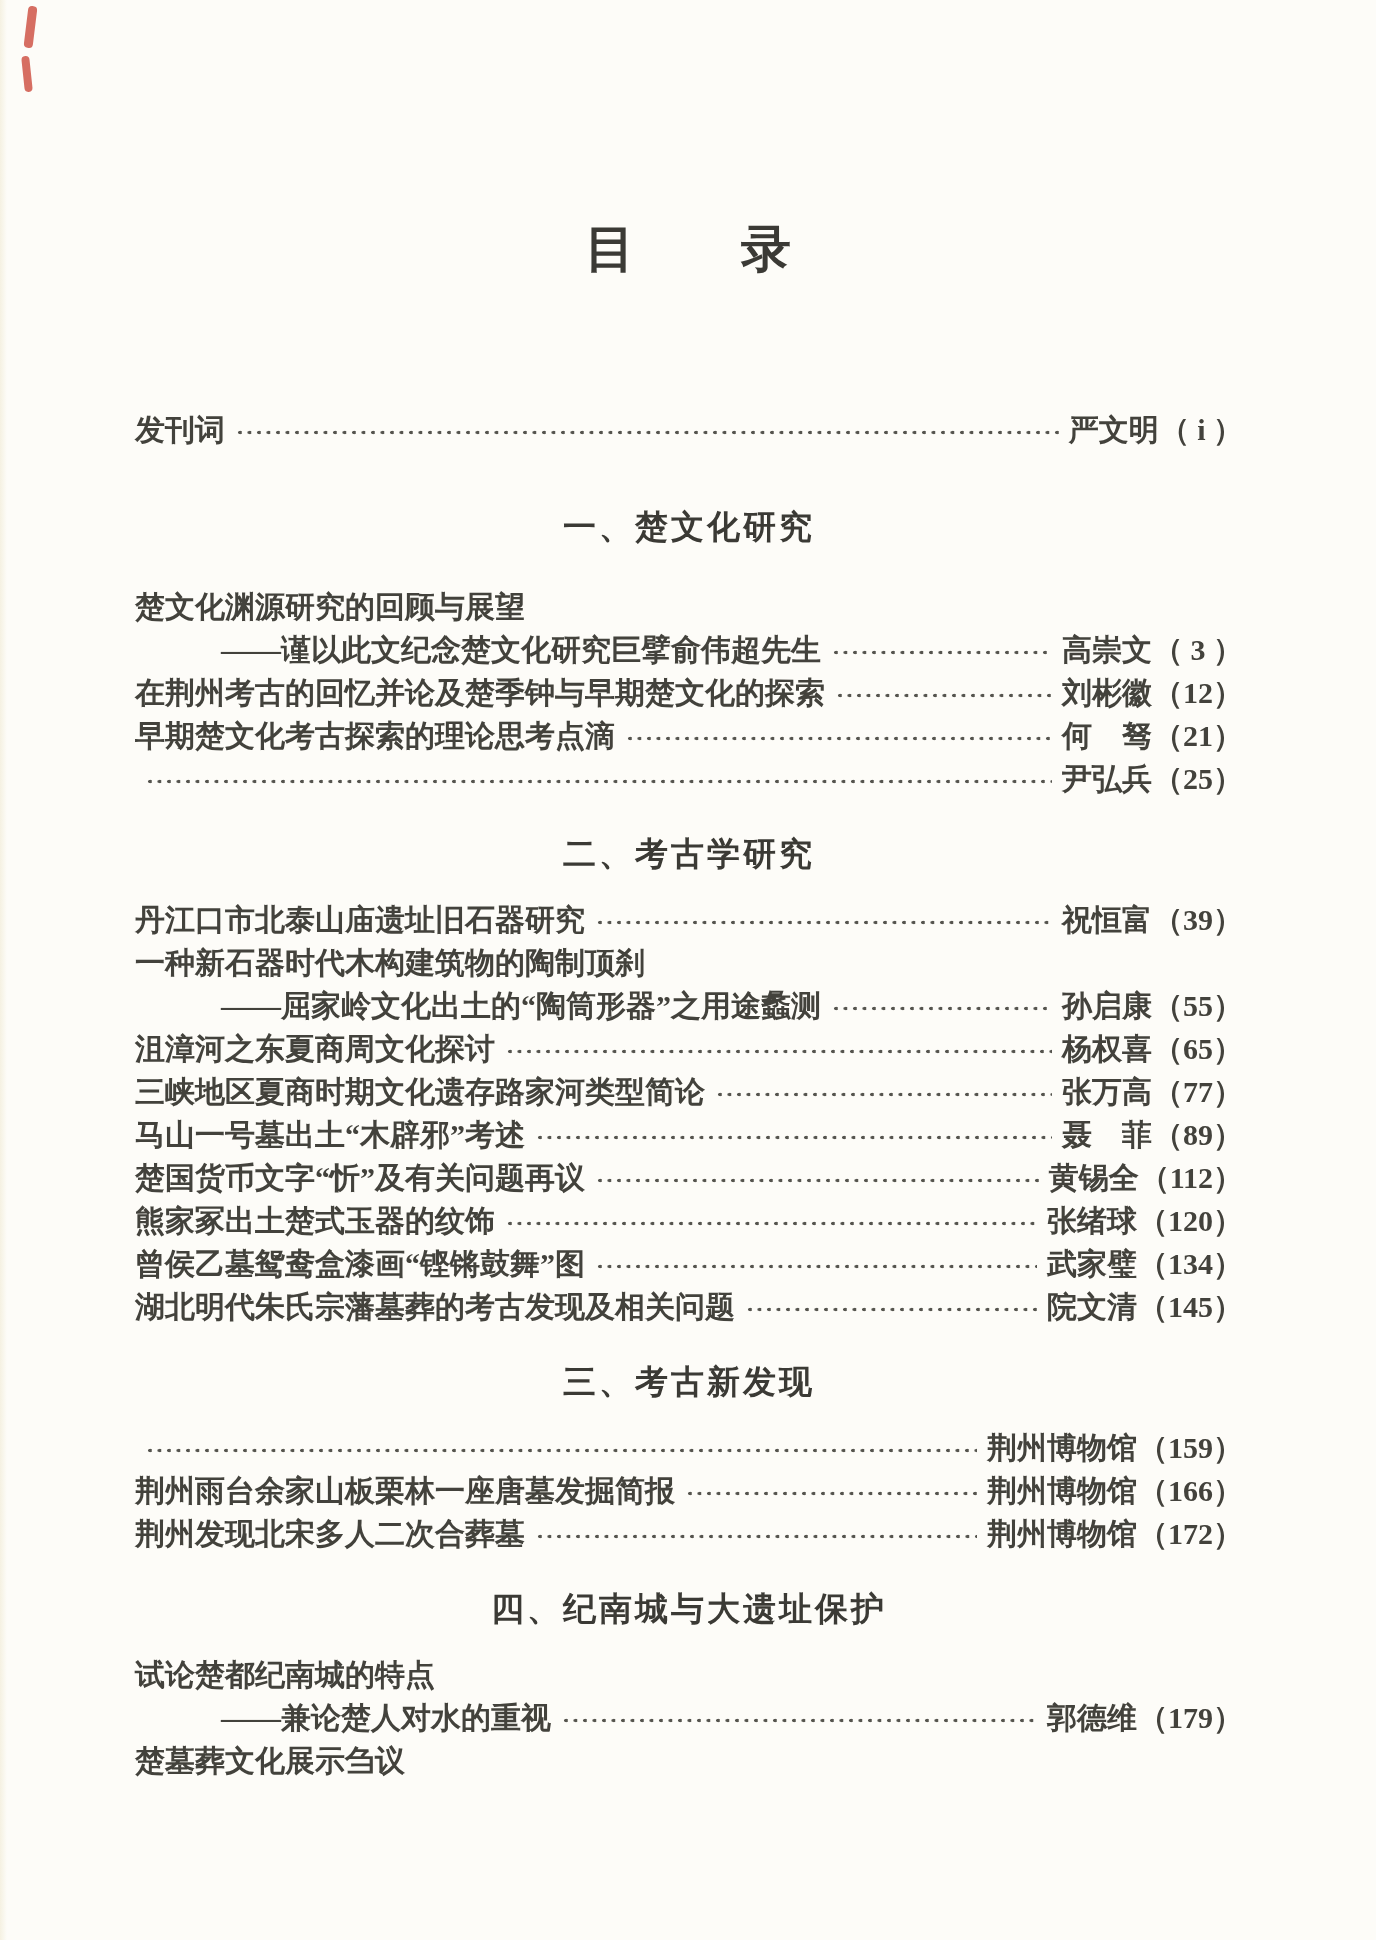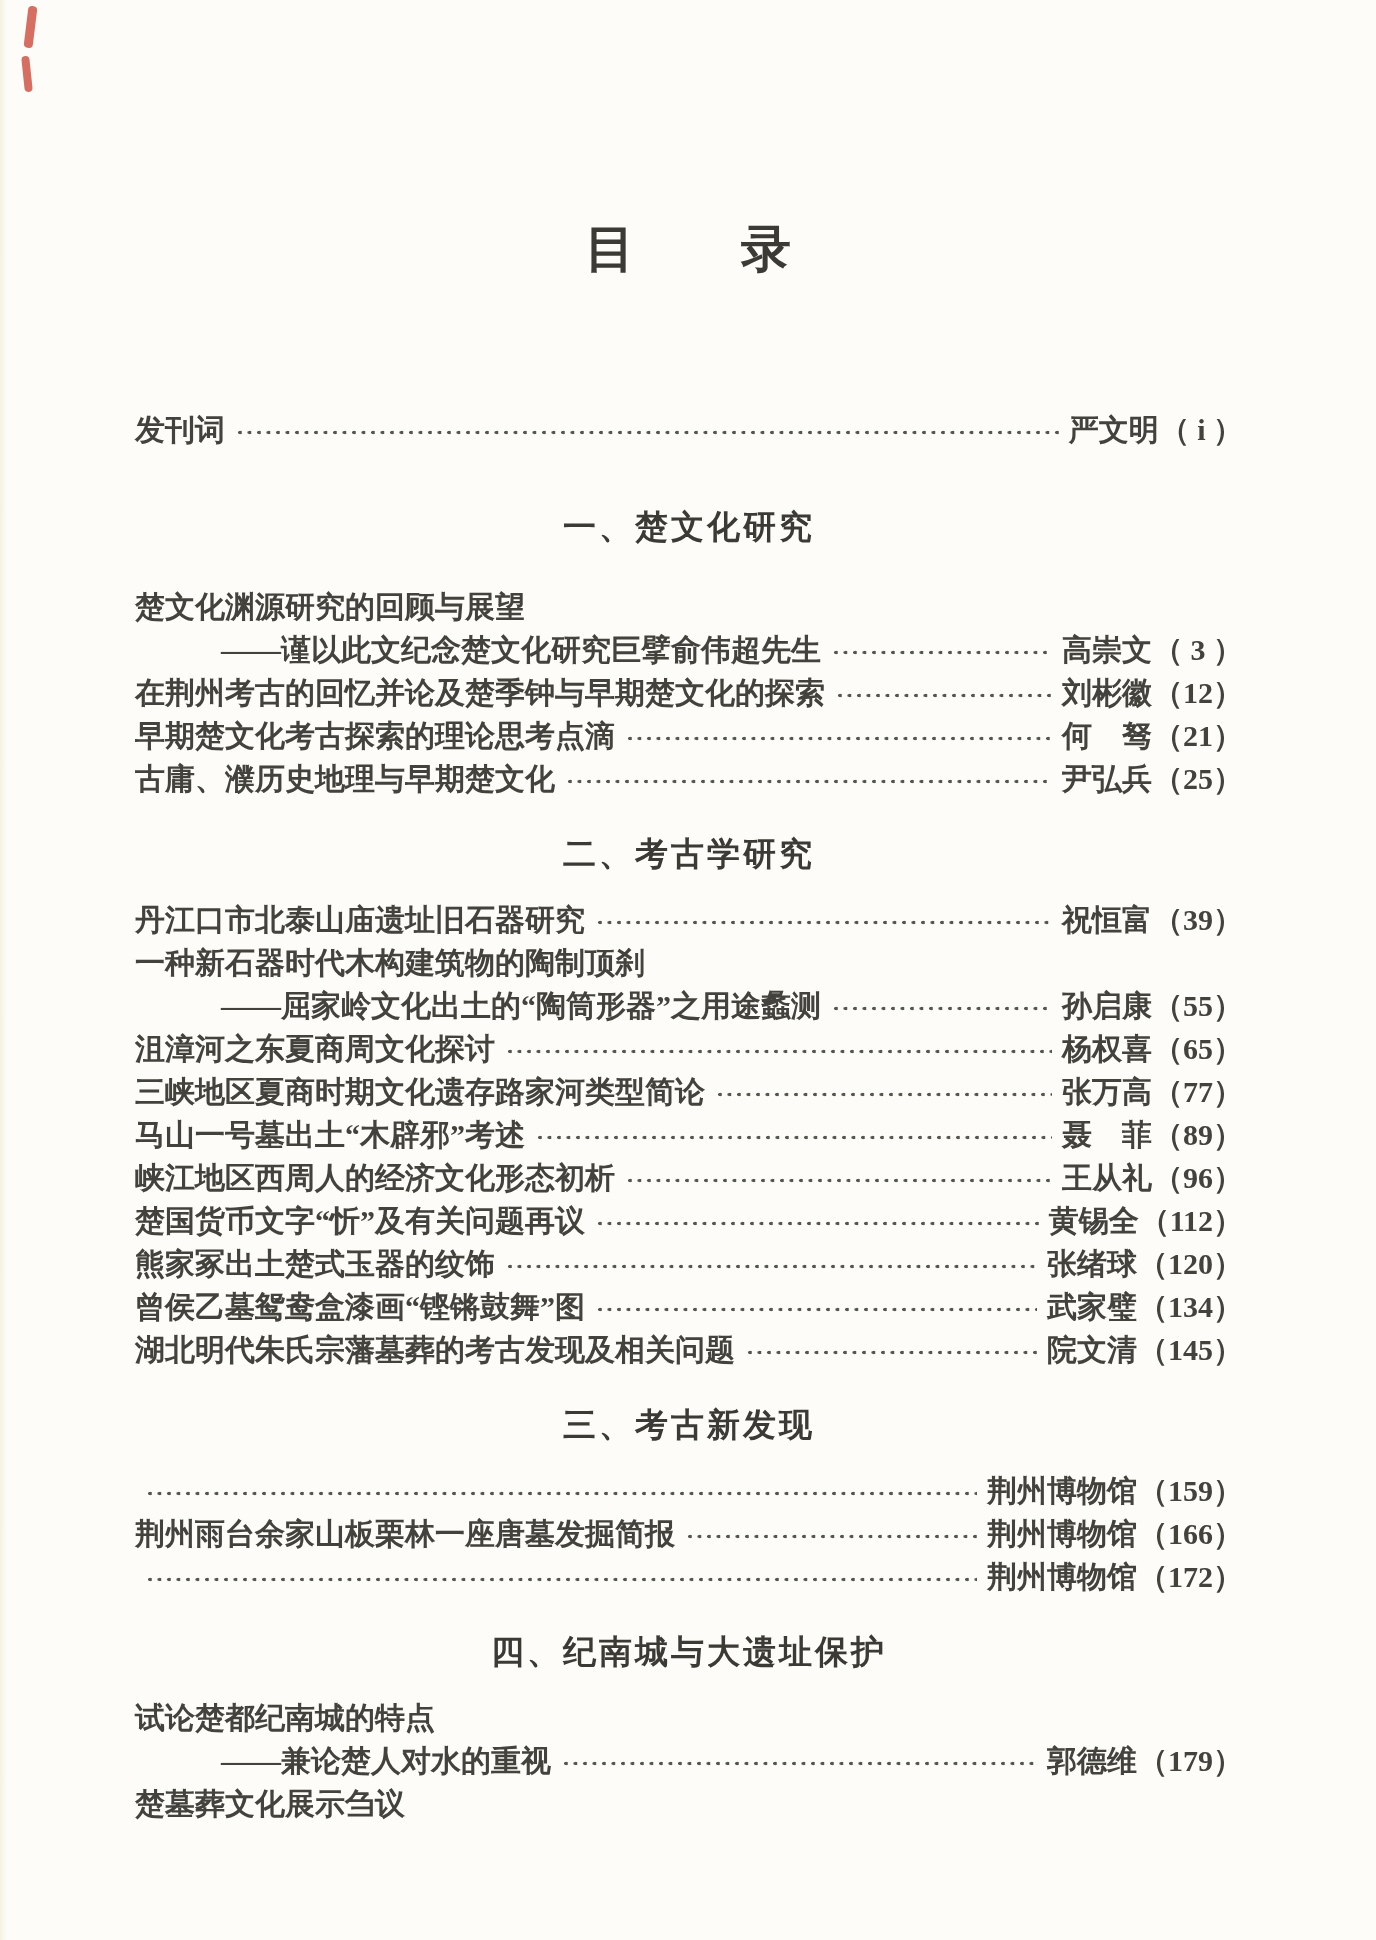--- a/index.html
+++ b/index.html
@@ -102,21 +102,20 @@
           <span class="entry-author">刘彬徽</span>
           <span class="entry-page">（12）</span>
         </div>
         <div class="toc-line">
           <span class="entry-title">早期楚文化考古探索的理论思考点滴</span>
           <span class="leader"></span>
           <span class="entry-author">何　驽</span>
           <span class="entry-page">（21）</span>
         </div>
         <div class="toc-line">
-          <span class="entry-title">古庸、濮历史地理与早期楚文化</span>
           <span class="leader"></span>
           <span class="entry-author">尹弘兵</span>
           <span class="entry-page">（25）</span>
         </div>
         <h2 class="section-heading">二、考古学研究</h2>
         <div class="toc-line">
           <span class="entry-title">丹江口市北泰山庙遗址旧石器研究</span>
           <span class="leader"></span>
           <span class="entry-author">祝恒富</span>
           <span class="entry-page">（39）</span>
@@ -142,26 +141,20 @@
           <span class="entry-author">张万高</span>
           <span class="entry-page">（77）</span>
         </div>
         <div class="toc-line">
           <span class="entry-title">马山一号墓出土“木辟邪”考述</span>
           <span class="leader"></span>
           <span class="entry-author">聂　菲</span>
           <span class="entry-page">（89）</span>
         </div>
         <div class="toc-line">
-          <span class="entry-title">峡江地区西周人的经济文化形态初析</span>
-          <span class="leader"></span>
-          <span class="entry-author">王从礼</span>
-          <span class="entry-page">（96）</span>
-        </div>
-        <div class="toc-line">
           <span class="entry-title">楚国货币文字“忻”及有关问题再议</span>
           <span class="leader"></span>
           <span class="entry-author">黄锡全</span>
           <span class="entry-page">（112）</span>
         </div>
         <div class="toc-line">
           <span class="entry-title">熊家冢出土楚式玉器的纹饰</span>
           <span class="leader"></span>
           <span class="entry-author">张绪球</span>
           <span class="entry-page">（120）</span>
@@ -184,20 +177,21 @@
           <span class="entry-author">荆州博物馆</span>
           <span class="entry-page">（159）</span>
         </div>
         <div class="toc-line">
           <span class="entry-title">荆州雨台余家山板栗林一座唐墓发掘简报</span>
           <span class="leader"></span>
           <span class="entry-author">荆州博物馆</span>
           <span class="entry-page">（166）</span>
         </div>
         <div class="toc-line">
+          <span class="entry-title">荆州发现北宋多人二次合葬墓</span>
           <span class="leader"></span>
           <span class="entry-author">荆州博物馆</span>
           <span class="entry-page">（172）</span>
         </div>
         <h2 class="section-heading">四、纪南城与大遗址保护</h2>
         <div class="toc-line">
           <span class="entry-title">试论楚都纪南城的特点</span>
         </div>
         <div class="toc-line indent">
           <span class="entry-title">——兼论楚人对水的重视</span>

